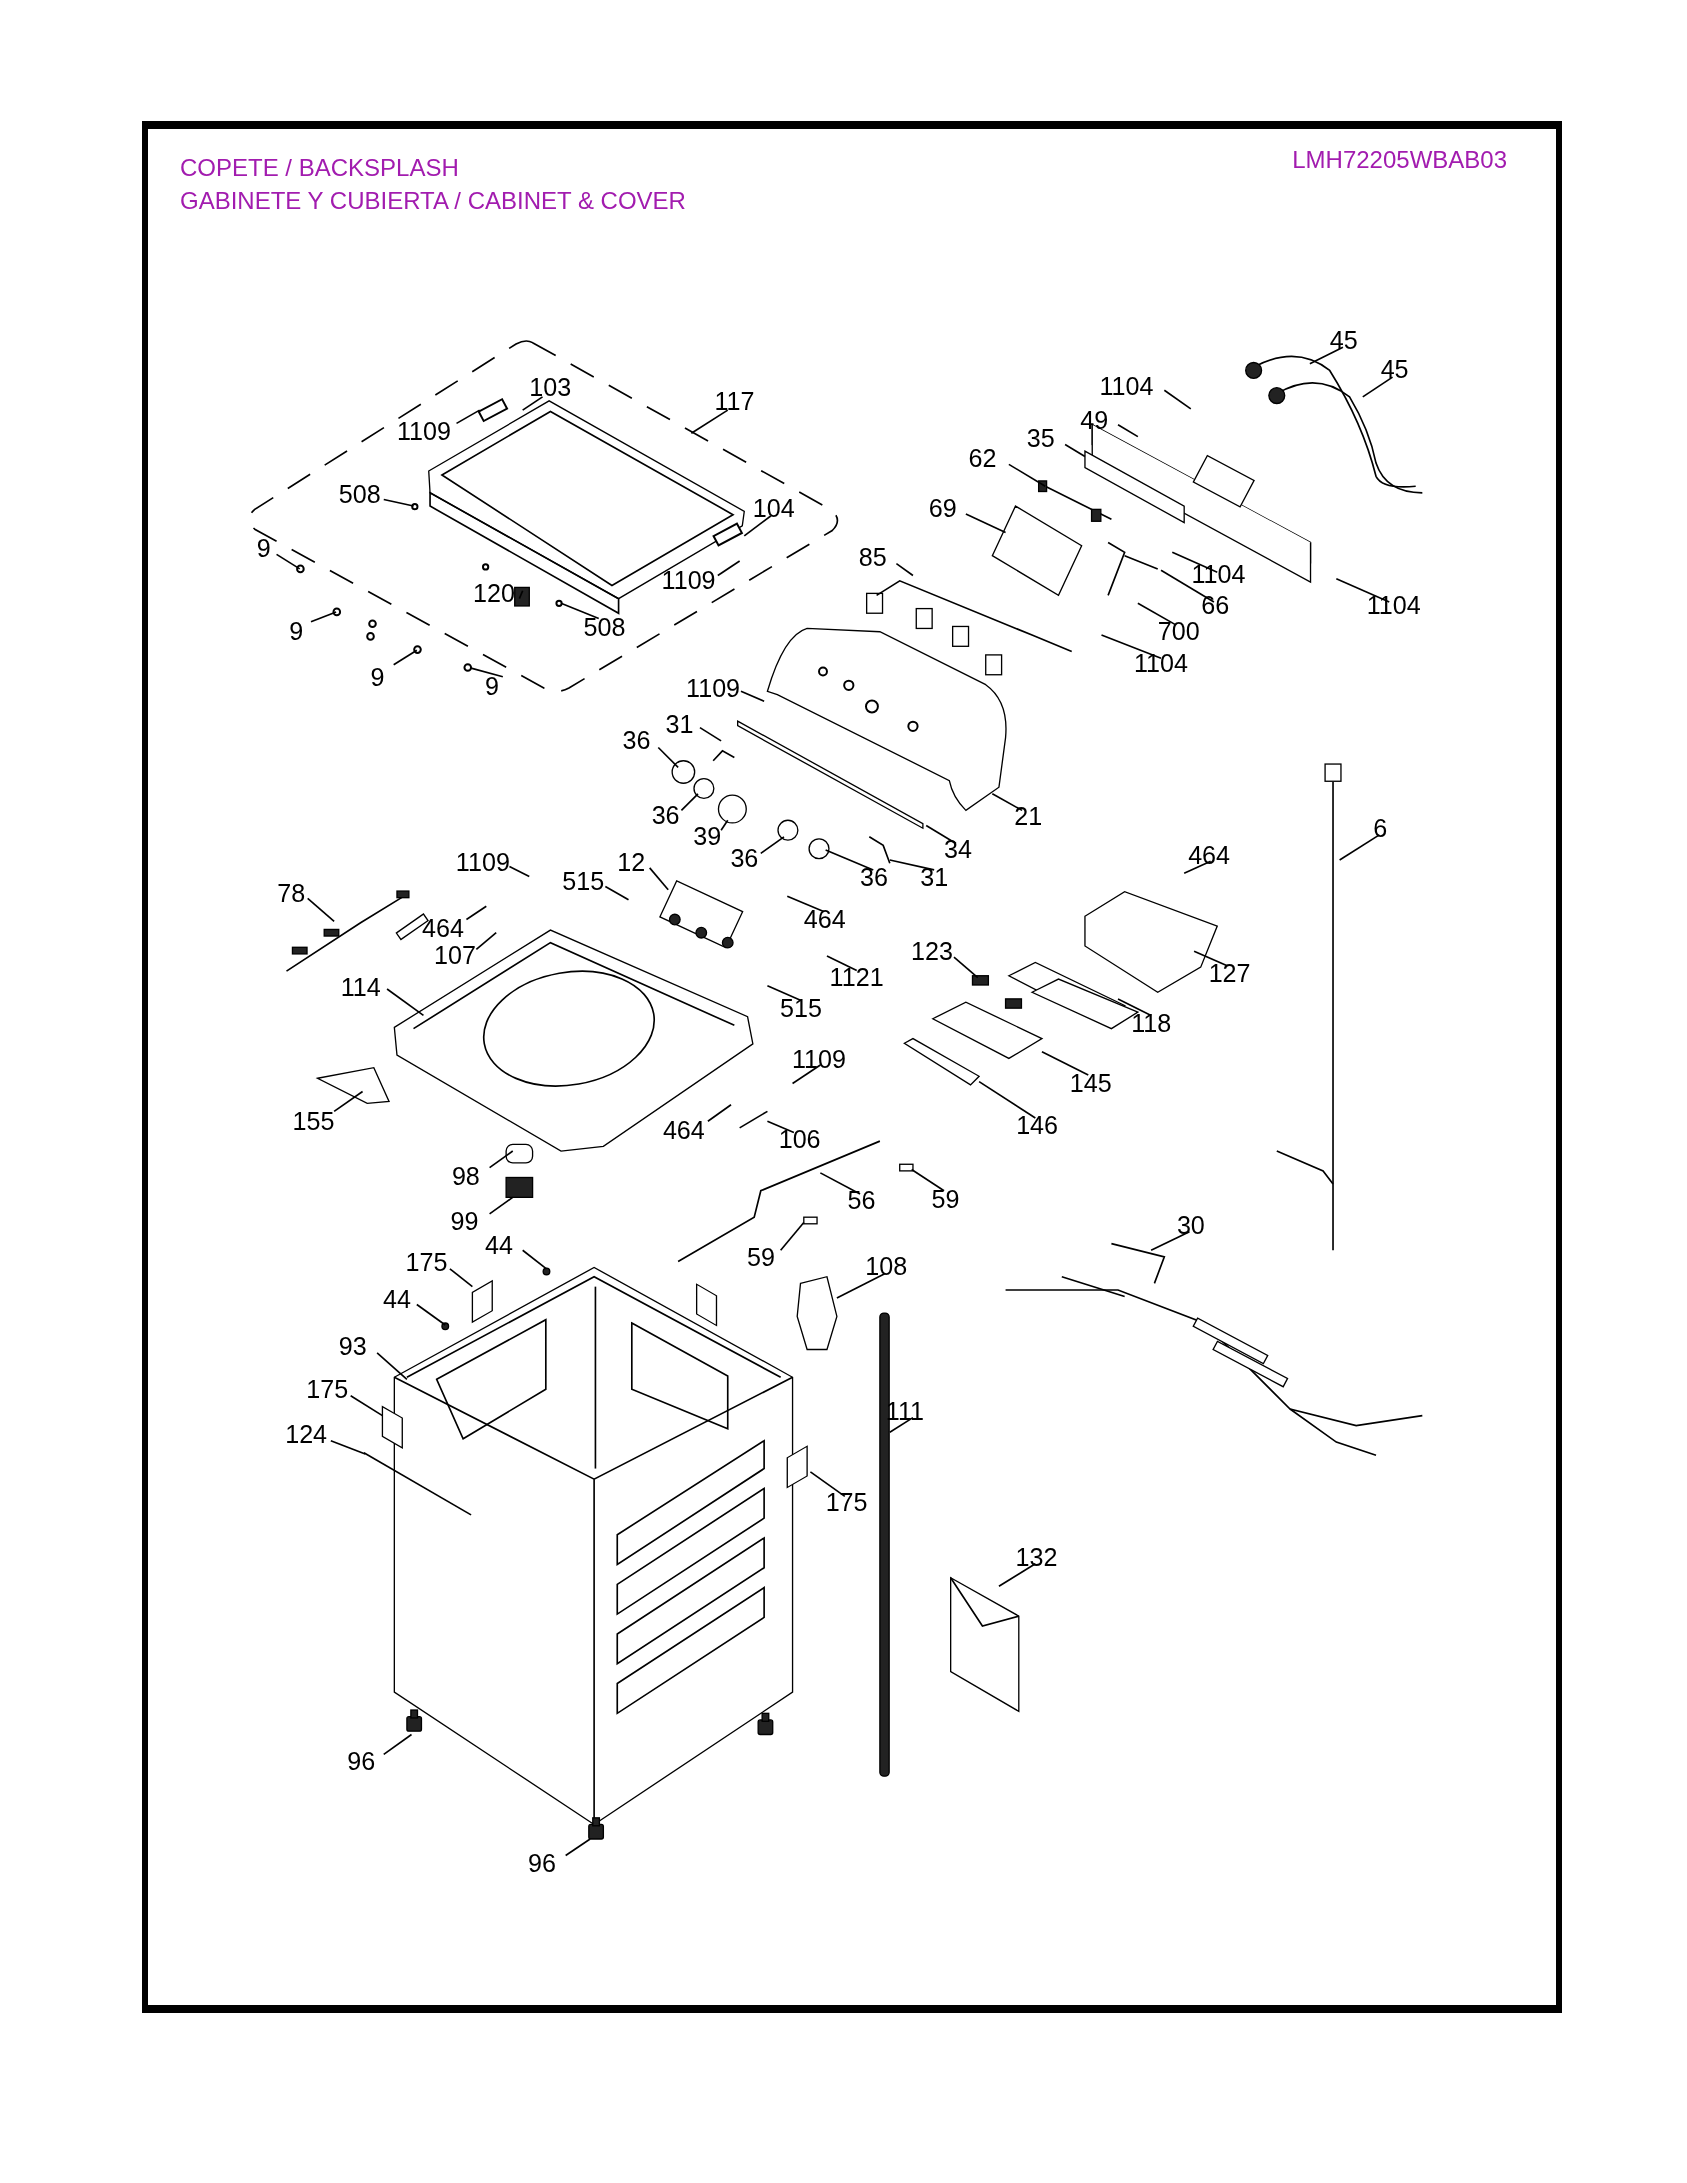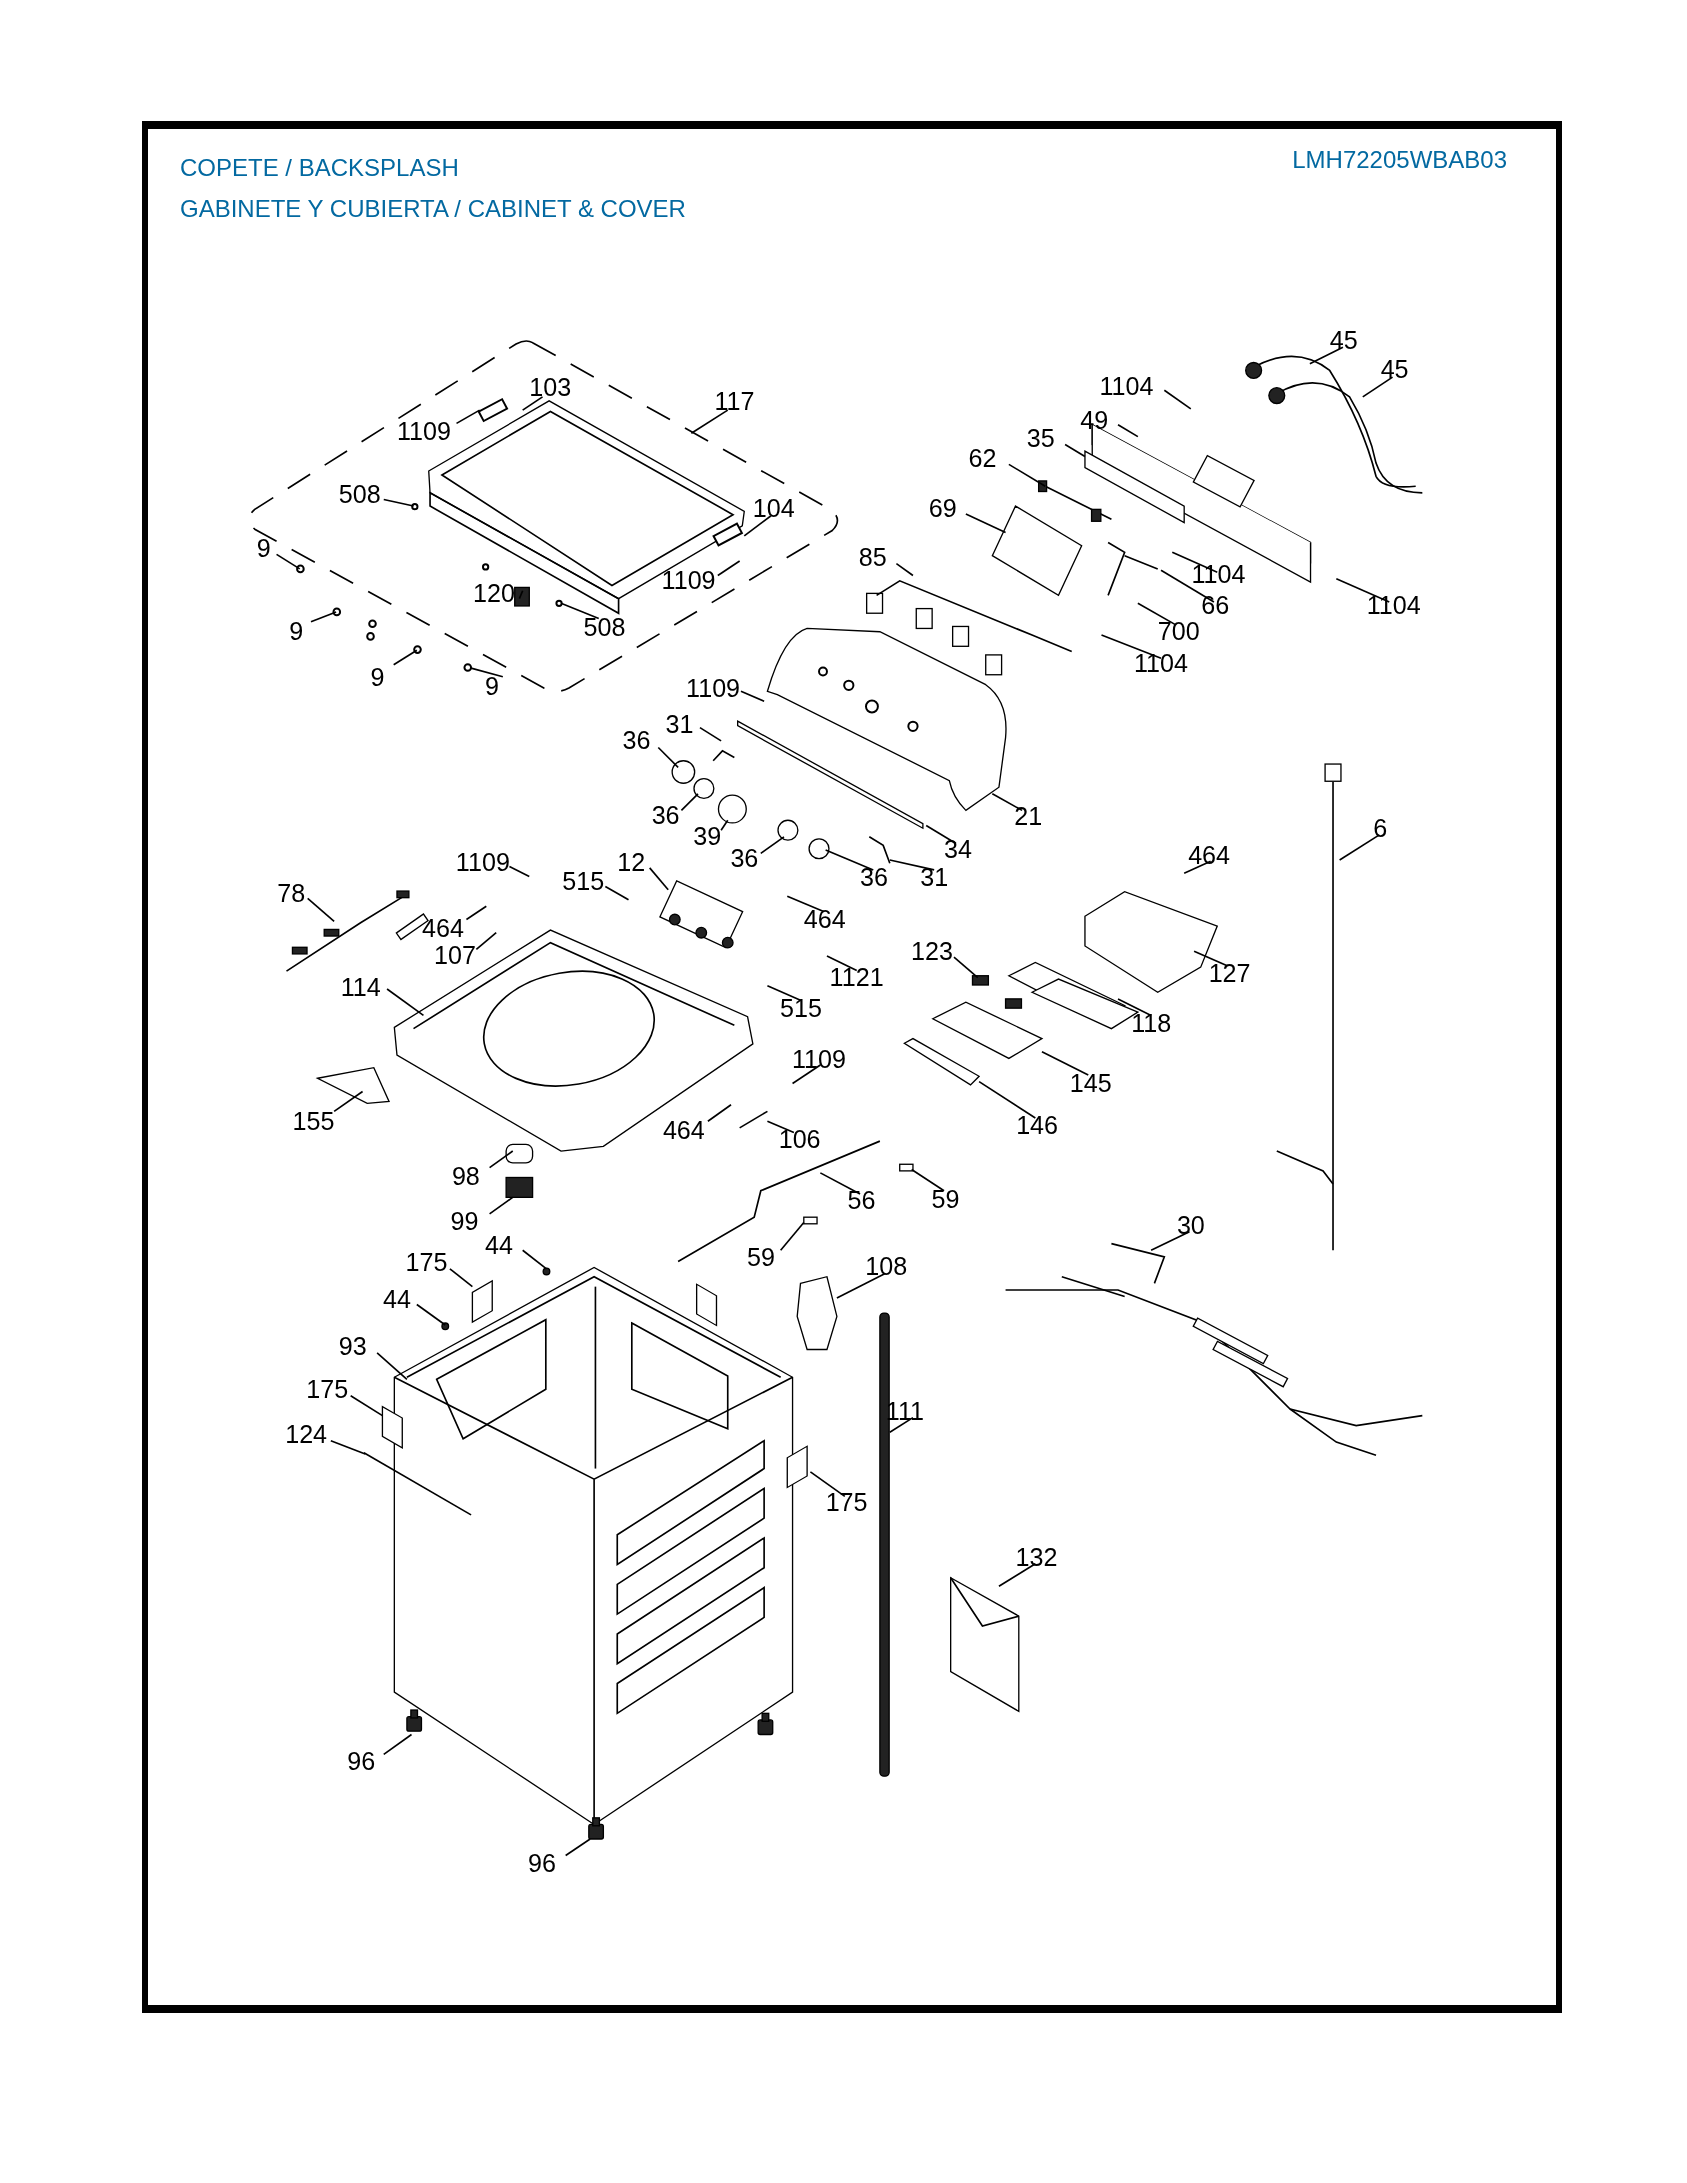--- a/index.html
+++ b/index.html
@@ -5,24 +5,24 @@
   html, body { margin: 0; padding: 0; background: #ffffff; }
   body { width: 1687px; height: 2183px; position: relative; overflow: hidden; }
   #frame {
     position: absolute; left: 142px; top: 121px; width: 1420px; height: 1892px;
     box-sizing: border-box;
     border-left: 6.6px solid #000; border-right: 6.6px solid #000;
     border-top: 8px solid #000; border-bottom: 8px solid #000;
   }
   .title {
     position: absolute; font-family: "Liberation Sans", sans-serif; font-size: 24px;
-    color: #0369a1; line-height: 1; white-space: nowrap;
+    color: #a21caf; line-height: 1; white-space: nowrap;
   }
   #title-1 { left: 180px; top: 156px; }
-  #title-2 { left: 180px; top: 189px; margin-top: 8px; }
+  #title-2 { left: 180px; top: 189px; }
   #model { right: 180px; top: 148px; }
   svg#diagram { position: absolute; left: 0; top: 0; width: 1687px; height: 2183px; }
   svg text.lbl { font-family: "Liberation Sans", sans-serif; font-size: 38px; fill: #000; }
   .ln { stroke: #000; stroke-width: 2.5; fill: none; }
   .pt { stroke: #000; stroke-width: 3; fill: #fff; }
   .thin { stroke: #000; stroke-width: 2; fill: #fff; }
   .dash { stroke: #000; stroke-width: 2.5; fill: none; stroke-dasharray: 40 26; }
   .dark { fill: #222; stroke: #000; stroke-width: 2; }
 </style>
 </head>

